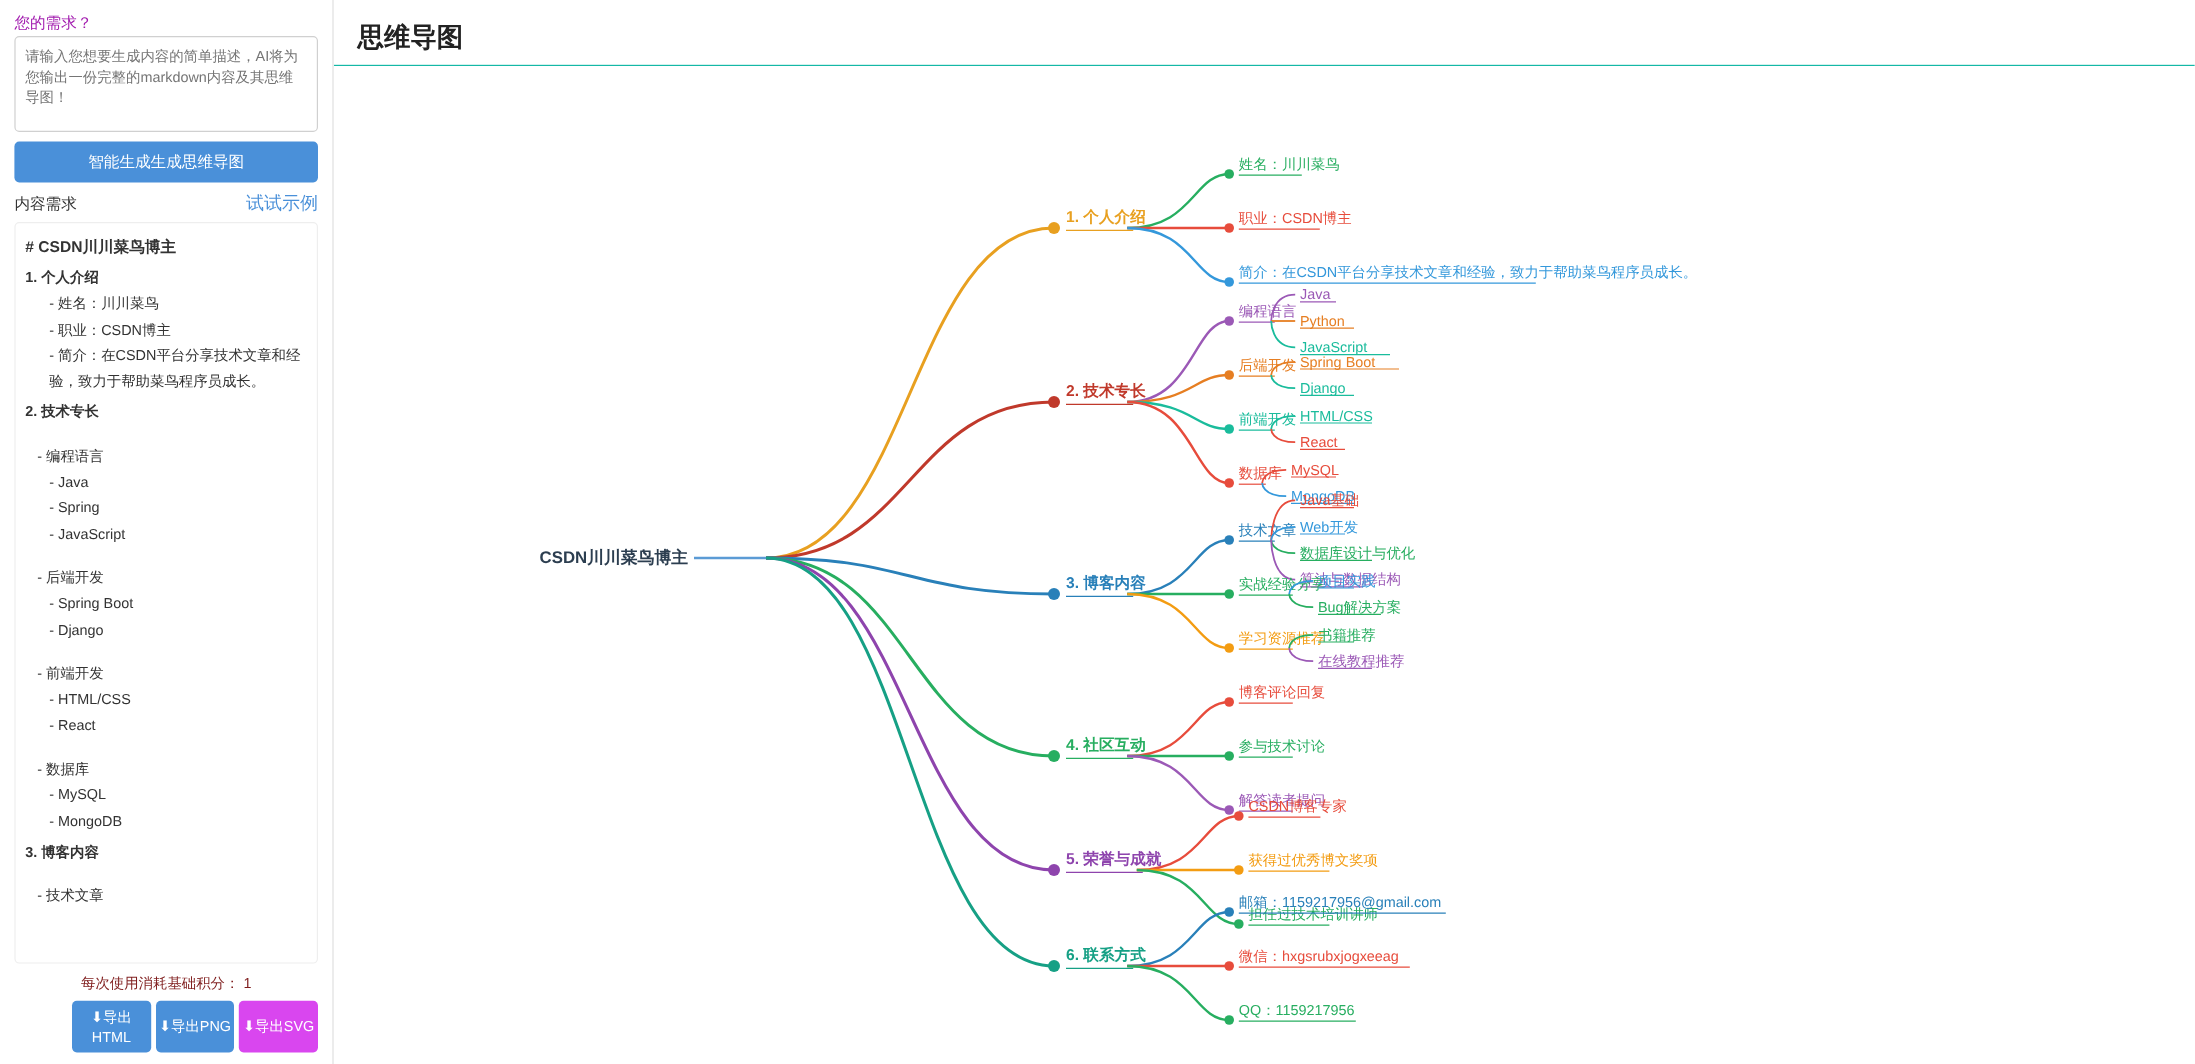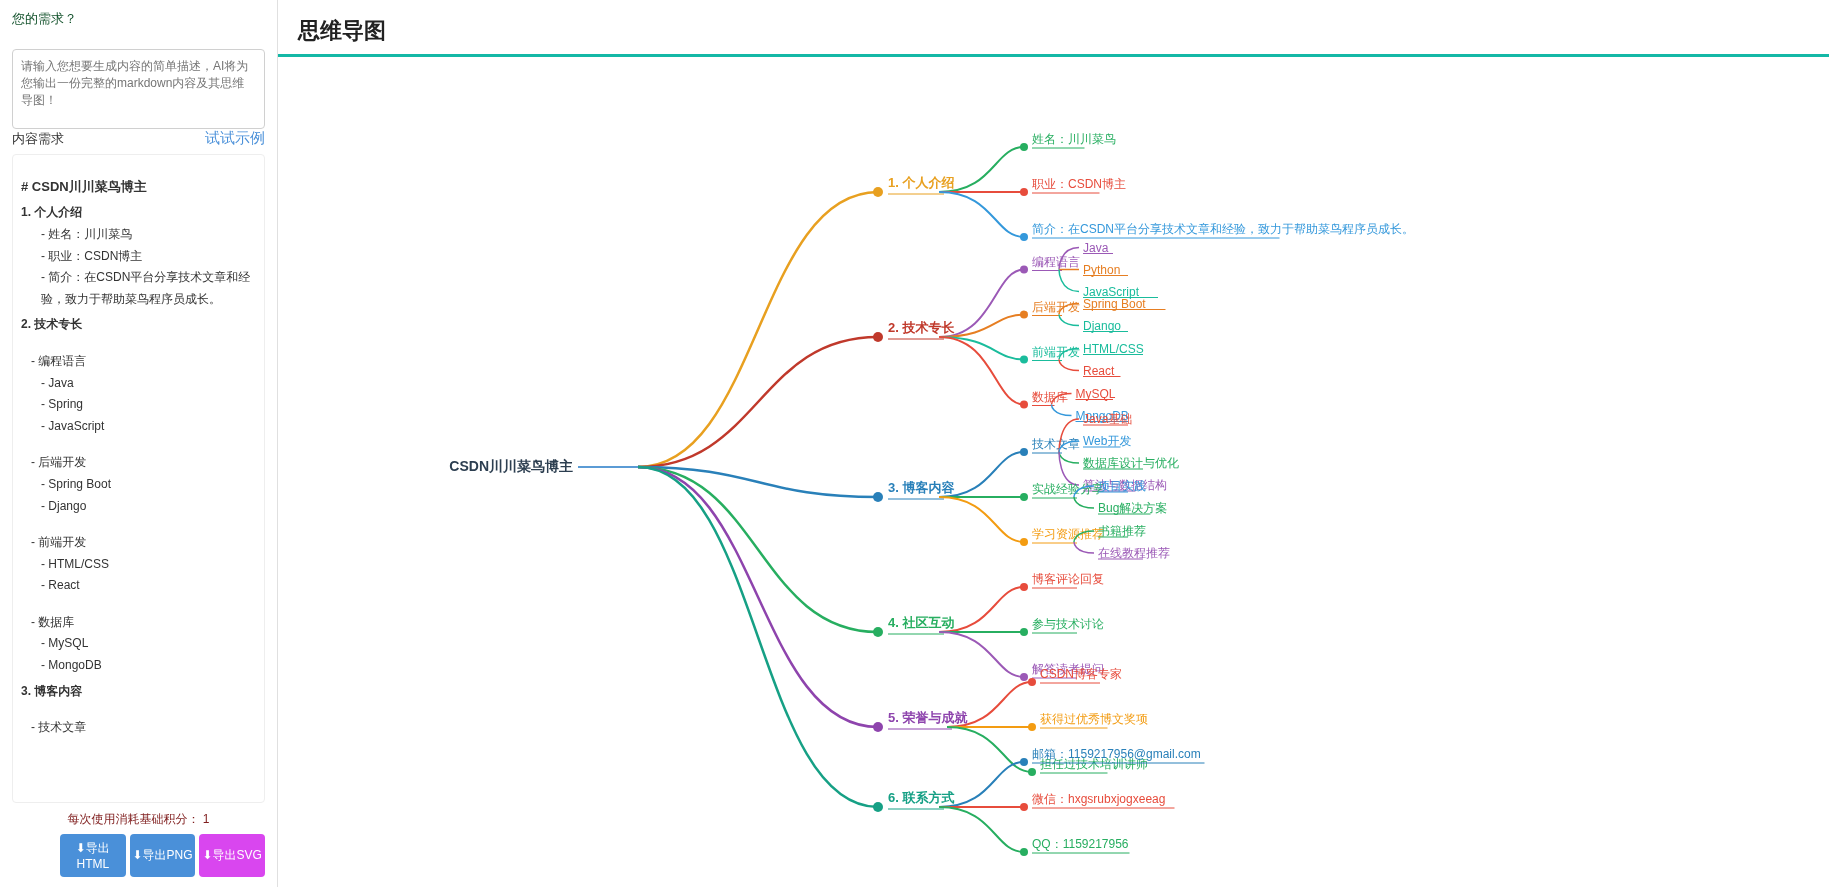--- a/index.html
+++ b/index.html
@@ -10,23 +10,23 @@
       width: 278px;
       min-width: 278px;
       border-right: 1px solid #e0e0e0;
       display: flex;
       flex-direction: column;
       padding: 10px 12px;
       background: #fff;
       position: relative;
     }
     #sidebar .need-label {
-      color: #14532d;
+      color: #a21caf;
       font-size: 13px;
-      margin-bottom: 21px;
+      margin-bottom: 2px;
     }
     #sidebar textarea {
       width: 100%;
       height: 80px;
       border: 1px solid #d0d0d0;
       border-radius: 4px;
       padding: 8px;
       font-size: 12px;
       color: #999;
       resize: none;
@@ -54,21 +54,21 @@
     #sidebar .content-area {
       flex: 1;
       overflow-y: auto;
       font-size: 12px;
       color: #333;
       line-height: 1.8;
       border: 1px solid #eee;
       padding: 8px;
       border-radius: 4px;
     }
-    #sidebar .content-area .h1 { font-size: 13px; font-weight: bold; margin-bottom: 2px; margin-top: 12px; }
+    #sidebar .content-area .h1 { font-size: 13px; font-weight: bold; margin-bottom: 2px; }
     #sidebar .content-area .h2 { margin-top: 4px; font-weight: bold; }
     #sidebar .content-area .item { padding-left: 10px; margin-top: 15px; }
     #sidebar .content-area .sub-item { padding-left: 20px; }
     #sidebar .footer-credits {
       font-size: 12px;
       color: #7f1d1d;
       text-align: center;
       margin-top: 8px;
     }
     #sidebar .export-btns {
@@ -92,21 +92,21 @@
 
     
     #main {
       flex: 1;
       display: flex;
       flex-direction: column;
       overflow: hidden;
     }
     #main-header {
       padding: 16px 20px 8px 20px;
-      border-bottom: 3px solid #14b8a6;
+      border-bottom: 1px solid #14b8a6;
     }
     #main-header h1 {
       font-size: 22px;
       font-weight: bold;
       color: #222;
     }
     #mind-map-container {
       flex: 1;
       overflow: auto;
       position: relative;
@@ -115,20 +115,21 @@
     #mind-map-container svg {
       display: block;
     }
   </style>
 </head>
 <body>
 
 <div id="sidebar">
   <div class="need-label">您的需求？</div>
   <textarea placeholder="请输入您想要生成内容的简单描述，AI将为您输出一份完整的markdown内容及其思维导图！" style=""></textarea>
+  <button class="gen-btn">智能生成生成思维导图</button>
   <div class="content-header">
     <span>内容需求</span>
     <span>试试示例</span>
   </div>
   <div class="content-area">
     <div class="h1"># CSDN川川菜鸟博主</div>
     <div class="h2">1. 个人介绍</div>
     <div class="sub-item">- 姓名：川川菜鸟</div>
     <div class="sub-item">- 职业：CSDN博主</div>
     <div class="sub-item">- 简介：在CSDN平台分享技术文章和经验，致力于帮助菜鸟程序员成长。</div>

